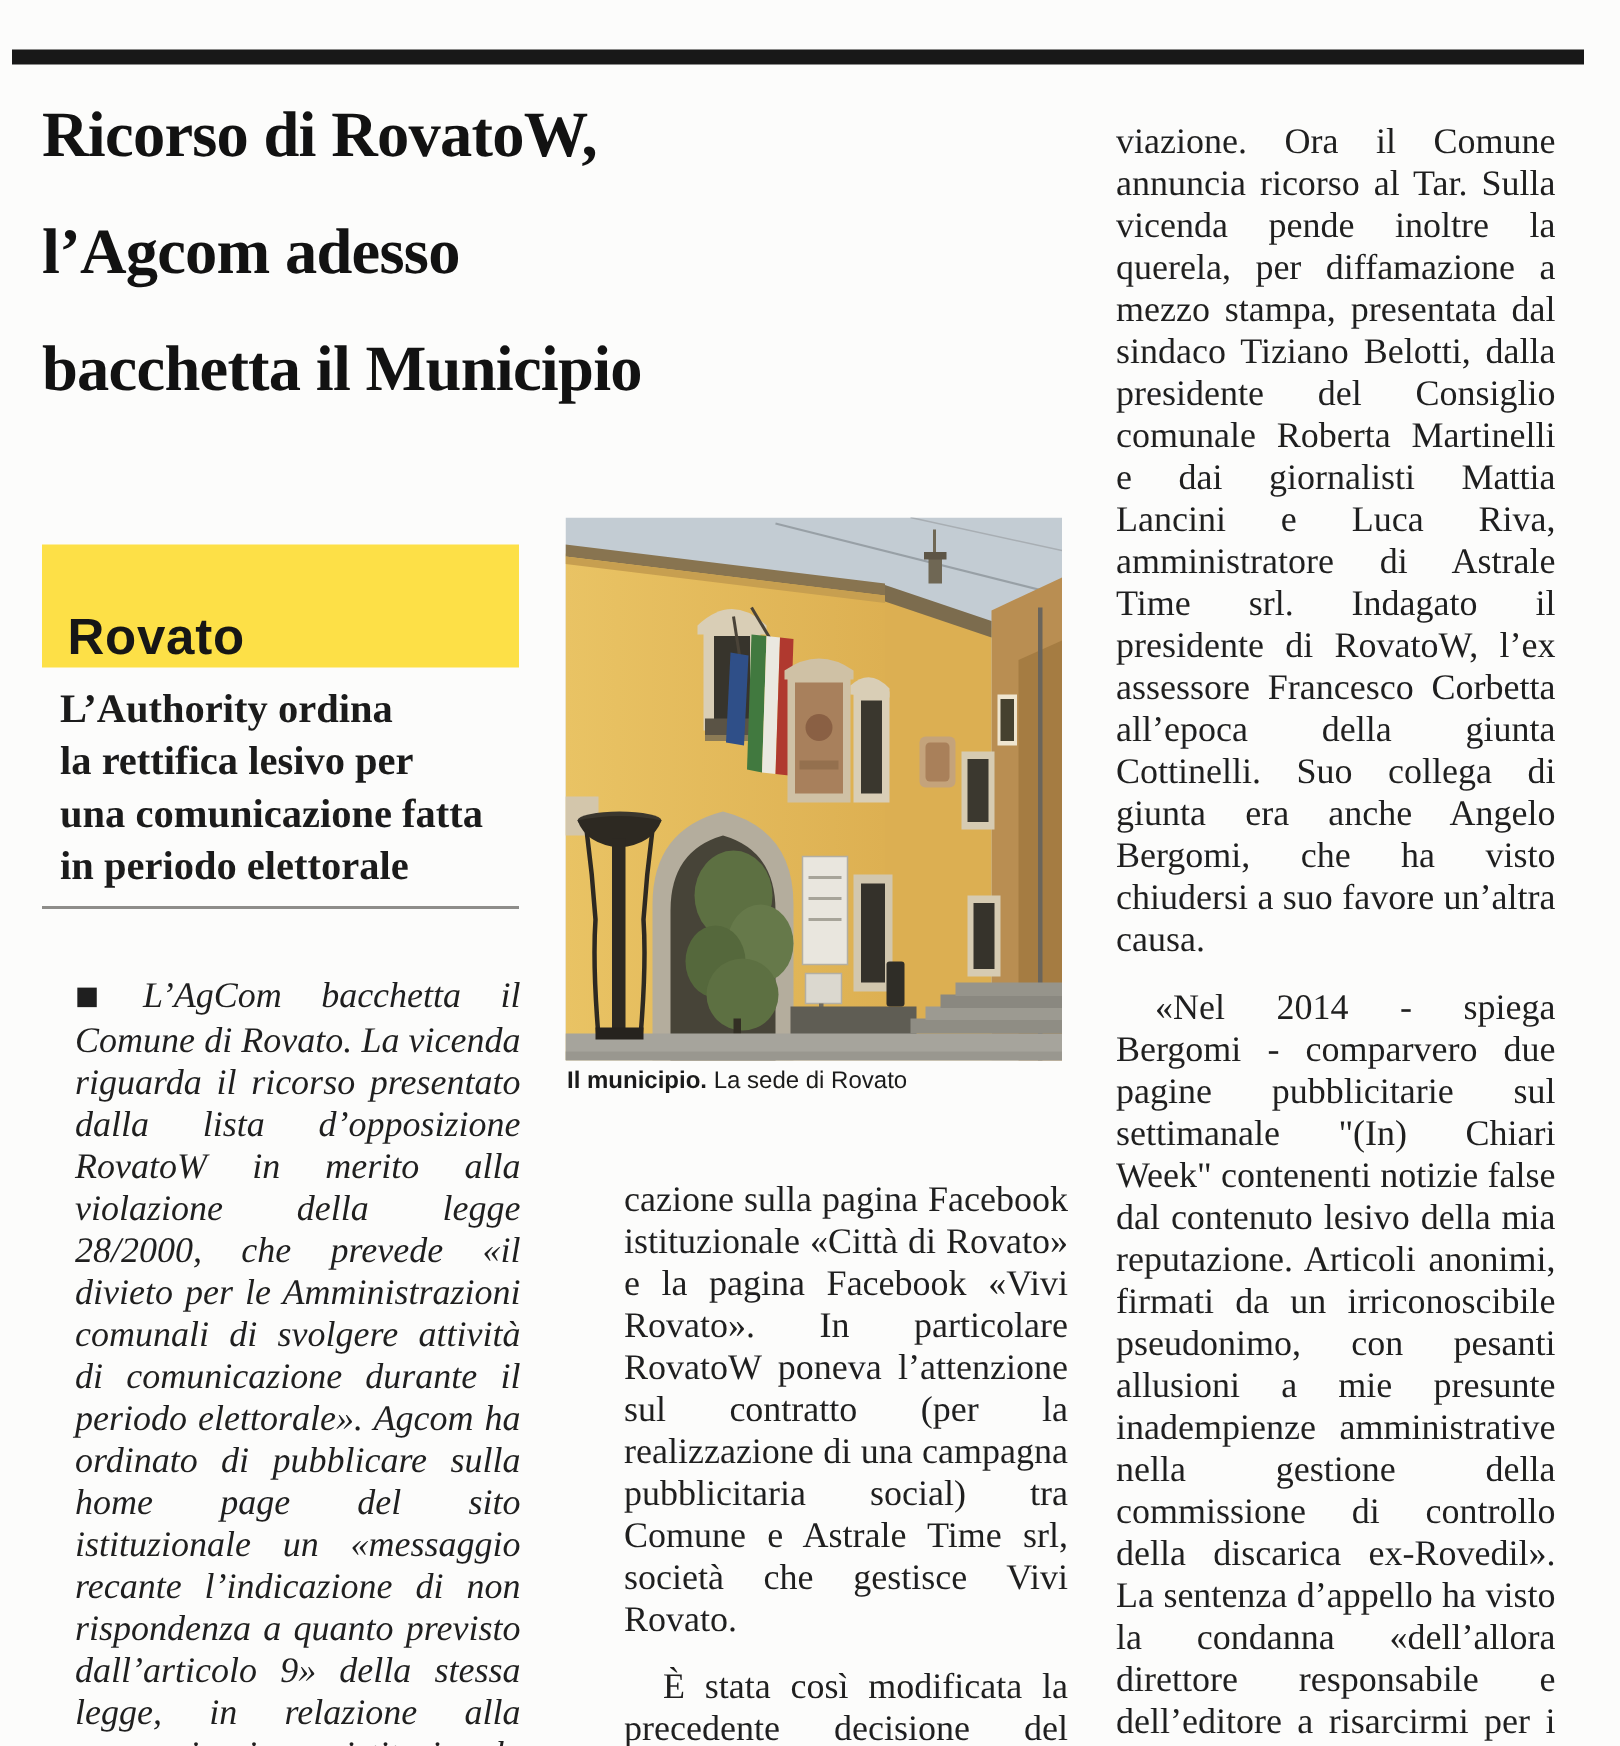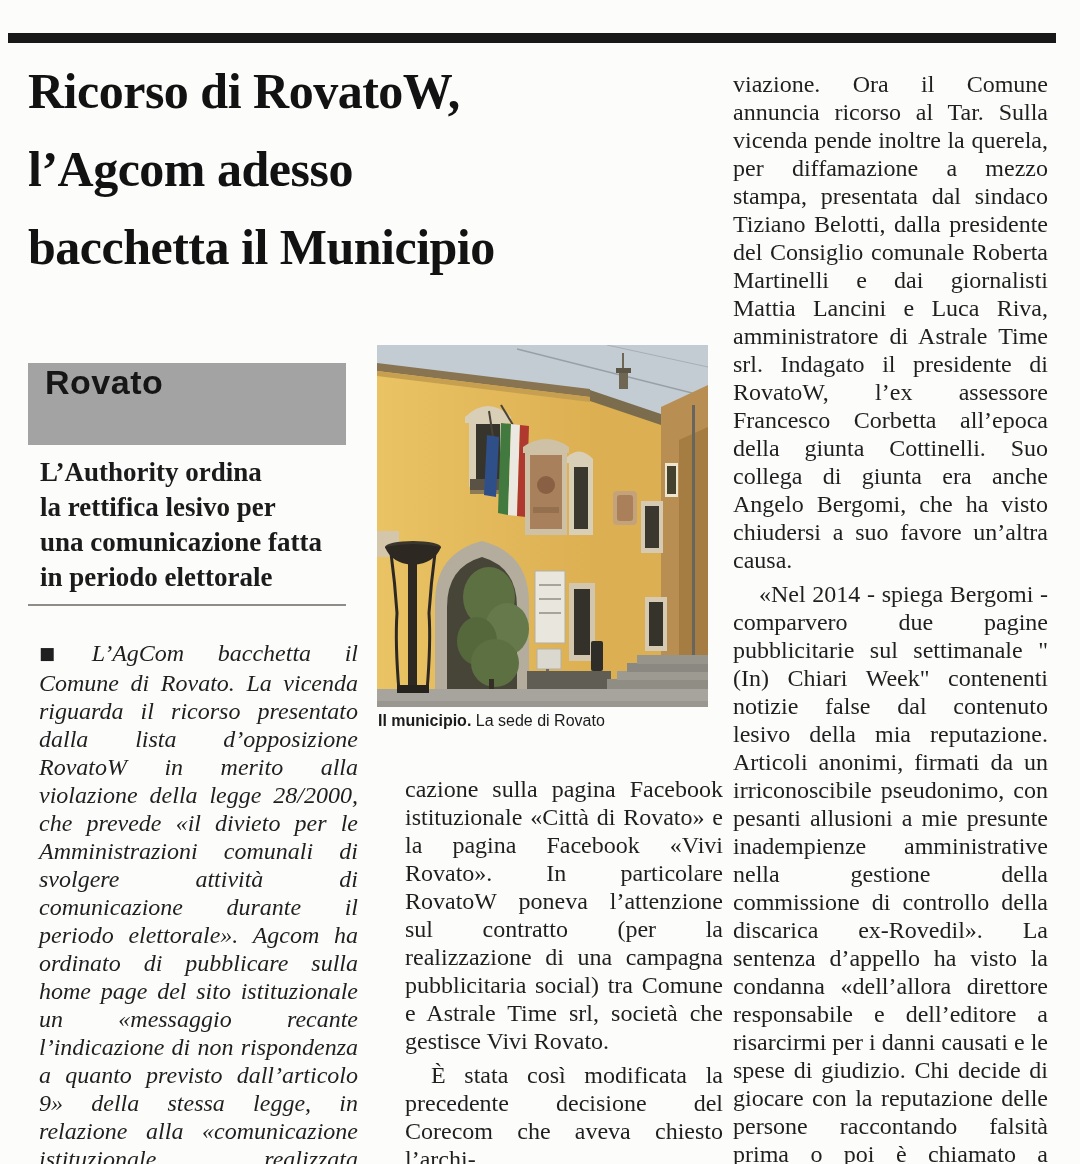--- a/index.html
+++ b/index.html
@@ -6,47 +6,47 @@
   .page {
     position:relative; width:1080px; height:1164px;
     background:#fcfcfb; overflow:hidden;
     font-family:"Liberation Serif", "DejaVu Serif", serif;
     color:#1e1e1e;
   }
   .top-bar { position:absolute; left:8px; top:33px; width:1048px; height:10px; background:#181818; }
 
   .headline {
     position:absolute; left:28px; top:52px; width:690px;
-    font-weight:bold; font-size:50px; line-height:78px; letter-spacing:-0.5px;
+    font-weight:bold; font-size:43px; line-height:78px; letter-spacing:-0.5px;
     color:#121212;
   }
   .headline div { white-space:nowrap; }
 
   .kicker {
     position:absolute; left:28px; top:363px; width:318px; height:82px;
-    background:#a3a3a3; display:flex; align-items:flex-start;
+    background:#fde047; display:flex; align-items:flex-end;
   }
   .kicker-label {
     font-family:"Liberation Sans", sans-serif; font-weight:bold;
     font-size:34px; color:#161616; padding-left:17px; letter-spacing:0.5px;
   }
 
   .standfirst {
     position:absolute; left:40px; top:455px; width:345px;
     font-weight:bold; font-size:27px; line-height:35px; color:#1b1b1b;
   }
   .standfirst-divider {
     position:absolute; left:28px; top:604px; width:318px; height:2px; background:#8e8d8a;
   }
 
   .col {
     position:absolute; font-size:24px; line-height:28px;
     text-align:justify; color:#1f1f1f;
   }
-  .col p { margin:6px; }
+  .col p { margin:17px; }
   .col p.indent { text-indent:26px; }
   #col1 { left:33px;  top:633px; width:331px;font-style:italic; }
   #col2-text { left:399px; top:769px; width:330px; }
   #col3 { left:727px; top:64px;  width:327px; }
 
   .lead-marker {
     font-family:"DejaVu Sans", sans-serif; font-size:17px;
     padding-right:9px; position:relative; top:-2px;
   }
 

